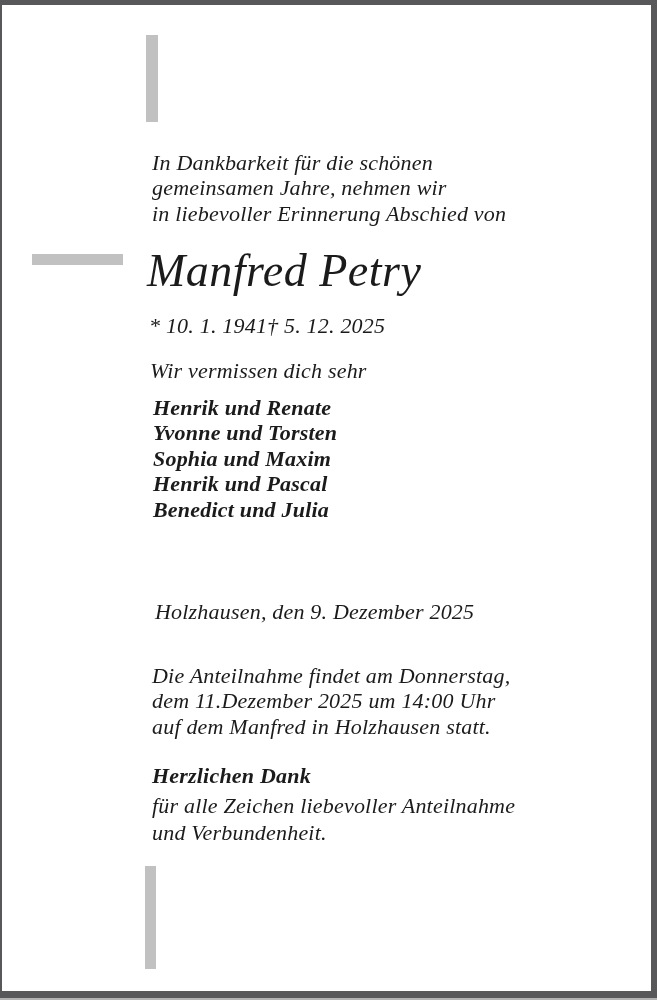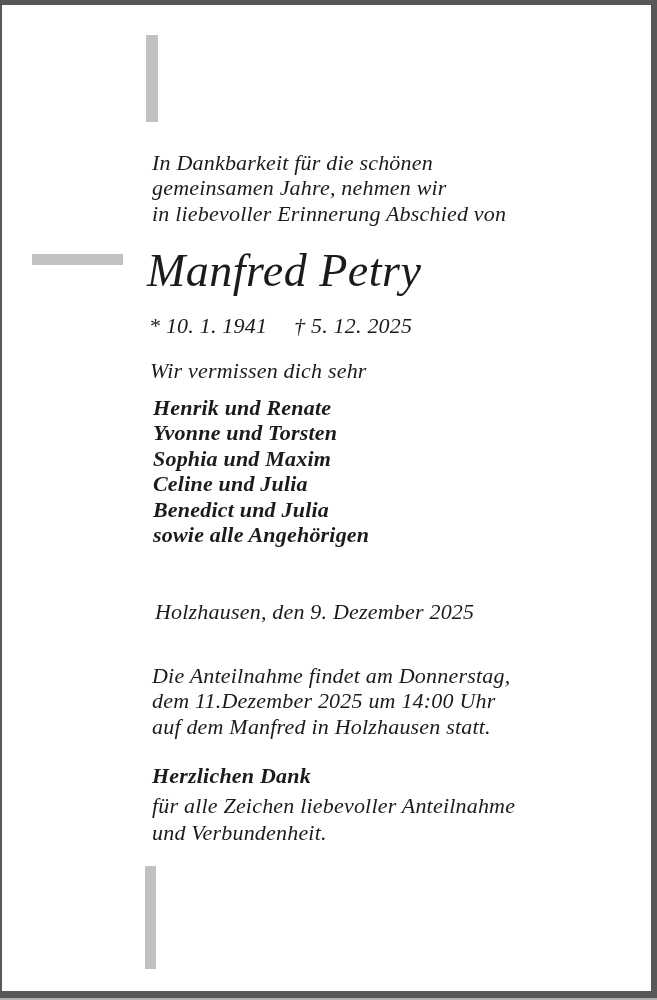--- a/index.html
+++ b/index.html
@@ -28,21 +28,21 @@
   
   .deco{position:absolute;background:var(--bar);}
   .deco-v-top{left:146px;top:35px;width:12px;height:87px;}
   .deco-h-left{left:32px;top:254px;width:91px;height:11px;}
   .deco-v-bottom{left:145px;top:866px;width:11px;height:103px;}
   
   .txt{position:absolute;font-style:italic;font-size:22px;line-height:25.4px;letter-spacing:.2px;white-space:nowrap;}
   .intro{left:152px;top:150px;}
   .deceased{left:147px;top:246px;font-size:46px;line-height:50px;letter-spacing:.5px;}
   .dates{left:149px;top:313px;}
-  .dates .death{margin-left:27px;}
+  .dates .death{}
   .farewell{left:150px;top:358px;}
   .mourners{left:153px;top:395px;font-weight:bold;}
   .dateline{left:155px;top:599px;}
   .funeral{left:152px;top:663px;}
   .thanks-title{left:152px;top:763px;font-weight:bold;}
   .thanks-text{left:152px;top:793px;line-height:26.5px;}
 </style>
 </head>
 <body>
 
@@ -69,23 +69,22 @@
   <div class="txt dates">
     <span class="birth">* 10. 1. 1941</span><span class="death">† 5. 12. 2025</span>
   </div>
 
   <div class="txt farewell">Wir vermissen dich sehr</div>
 
   <div class="txt mourners">
     <div>Henrik und Renate</div>
     <div>Yvonne und Torsten</div>
     <div>Sophia und Maxim</div>
-    <div>Celine und Julia</div>
+    <div>Henrik und Pascal</div>
     <div>Benedict und Julia</div>
-    <div>sowie alle Angehörigen</div>
   </div>
 
   <div class="txt dateline">Holzhausen, den 9. Dezember 2025</div>
 
   <div class="txt funeral">
     <div>Die Anteilnahme findet am Donnerstag,</div>
     <div>dem 11.Dezember 2025 um 14:00 Uhr</div>
     <div>auf dem Manfred in Holzhausen statt.</div>
   </div>
 

